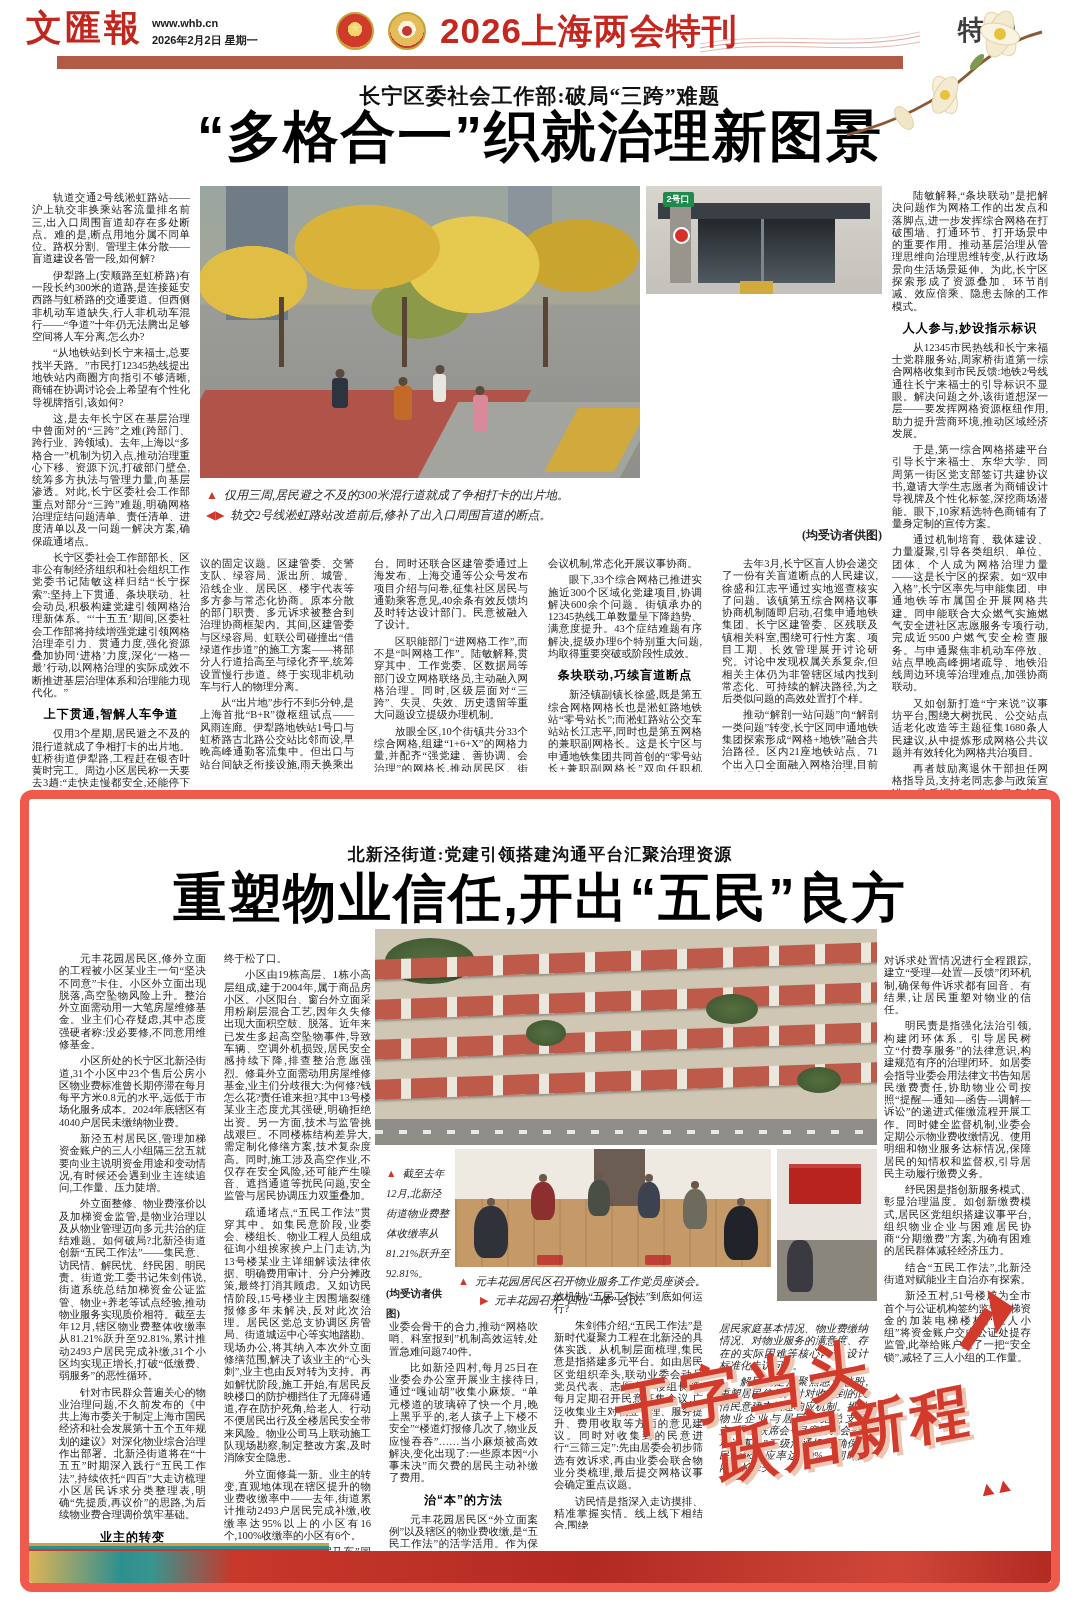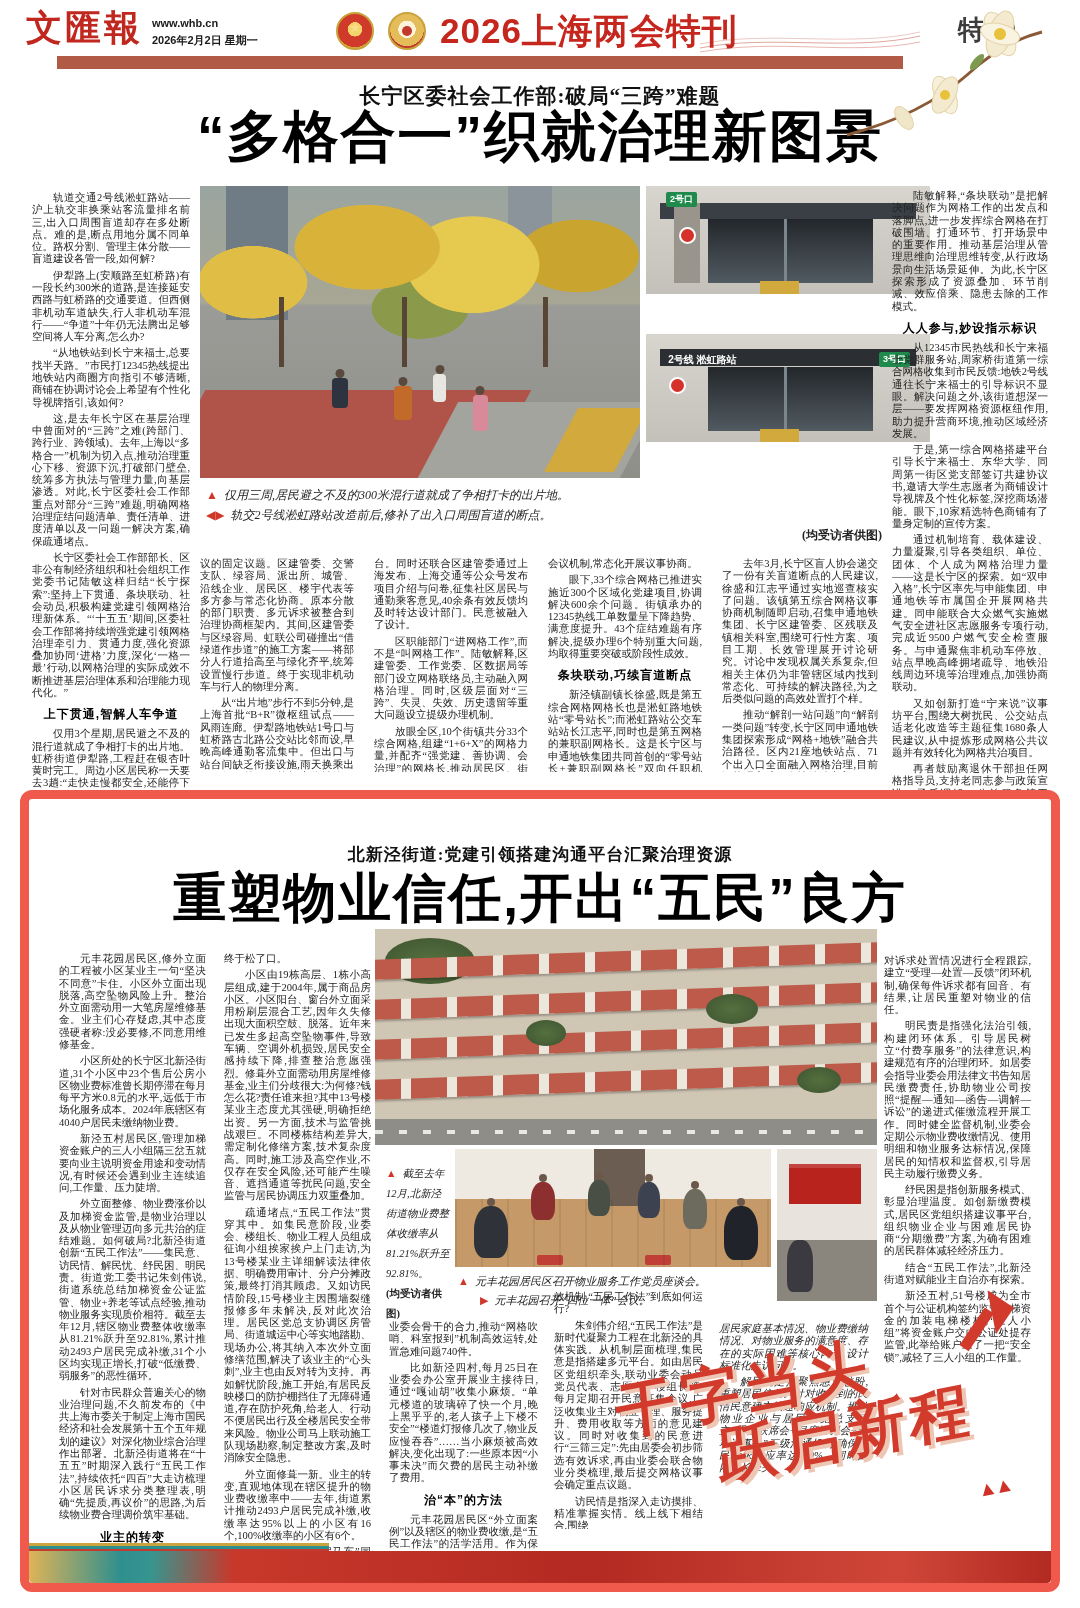--- a/index.html
+++ b/index.html
@@ -49,21 +49,21 @@
                radial-gradient(ellipse 120px 70px at 38% 35%,#d9b23a 0 60%,transparent 61%),
                radial-gradient(ellipse 110px 80px at 62% 45%,#e6c94f 0 60%,transparent 61%),
                radial-gradient(ellipse 100px 60px at 86% 40%,#c9a52f 0 60%,transparent 61%),
                radial-gradient(ellipse 80px 50px at 50% 70%,#8a9a4a 0 60%,transparent 61%);}
   .ph-street .trunk{position:absolute;top:38%;width:5px;height:24%;background:#574635;}
   .ph-street .redlane{position:absolute;left:-4%;bottom:0;width:74%;height:30%;background:#b0544a;transform:skewX(-28deg);}
   .ph-street .walk{position:absolute;right:0;bottom:0;width:46%;height:26%;background:#a3a49e;transform:skewX(-28deg);}
   .ph-street .tactile{position:absolute;right:2%;bottom:2%;width:16%;height:22%;background:#d1a93c;transform:skewX(-28deg);}
   .fig{position:absolute;border-radius:4px;}
   .fig::before{content:"";position:absolute;left:50%;top:-9px;transform:translateX(-50%);width:9px;height:9px;border-radius:50%;background:#5a4a3e;}
-  .ph-metro{left:646px;top:186px;width:236px;height:108px;background:linear-gradient(#d8d5cf,#c4c1ba);padding-left:48px;}
+  .ph-metro{left:646px;top:186px;width:236px;height:108px;background:linear-gradient(#d8d5cf,#c4c1ba);}
   .ph-metro2{top:334px;}
   .m-canopy{position:absolute;left:5%;right:5%;top:16%;height:15%;background:#3a3f45;}
   .m-open{position:absolute;left:22%;right:20%;top:31%;bottom:10%;background:linear-gradient(#23272b,#515a61);}
   .m-open::after{content:"";position:absolute;left:46%;top:0;bottom:0;width:3px;background:#7c868d;}
   .m-pillar{position:absolute;left:10%;top:16%;bottom:10%;width:9%;background:#9a958c;}
   .m-chip{position:absolute;font-family:"Liberation Sans",sans-serif;font-weight:700;color:#fff;
           background:#1f8a4c;font-size:9px;padding:1px 4px;border-radius:2px;}
   .m-logo{position:absolute;width:13px;height:13px;border-radius:50%;background:#d6302a;border:2px solid #fff;}
   .m-band{position:absolute;left:5%;right:5%;top:14%;height:16%;background:#2b2f33;color:#fff;
           font-family:"Liberation Sans",sans-serif;font-size:10px;font-weight:700;line-height:2.1;padding-left:8px;box-sizing:border-box;}
@@ -187,41 +187,34 @@
   </div>
 
   <div class="photo ph-metro">
     <div class="m-canopy"></div>
     <div class="m-pillar"></div>
     <div class="m-open"></div>
     <span class="m-chip" style="left:7%;top:6%">2号口</span>
     <span class="m-logo" style="left:11.5%;top:38%"></span>
     <div class="m-tact"></div>
   </div>
-  <div class="photo ph-metro ph-metro2">
-    <div class="m-band">2号线 淞虹路站</div>
-    <span class="m-chip" style="right:7%;top:16.5%">3号口</span>
-    <div class="m-open"></div>
-    <span class="m-logo" style="left:8%;top:40%"></span>
-    <div class="m-tact"></div>
-  </div>
 
   <div class="a1-caps">
     <p><span class="mk">▲</span><span>仅用三周,居民避之不及的300米混行道就成了争相打卡的出片地。</span></p>
     <p><span class="mk">◀▶</span><span>轨交2号线淞虹路站改造前后,修补了出入口周围盲道的断点。</span></p>
     <p class="credit">(均受访者供图)</p>
   </div>
 
   <div class="tcol a1-c2">
       <p class="para noind">议的固定议题。区建管委、交警支队、绿容局、派出所、城管、沿线企业、居民区、楼宇代表等多方参与常态化协商。原本分散的部门职责、多元诉求被整合到治理协商框架内。其间,区建管委与区绿容局、虹联公司碰撞出“借绿道作步道”的施工方案——将部分人行道抬高至与绿化齐平,统筹设置慢行步道。终于实现非机动车与行人的物理分离。</p>
       <p class="para">从“出片地”步行不到5分钟,是上海首批“B+R”微枢纽试点——风雨连廊。伊犁路地铁站1号口与虹桥路古北路公交站比邻而设,早晚高峰通勤客流集中。但出口与站台间缺乏衔接设施,雨天换乘出行不便。第四网格探索将城管、派出所、市场所等力量纳入网格,并集结楼宇、驻区单位党员</p>
     </div>
   <div class="tcol a1-c3">
       <p class="para noind">台。同时还联合区建管委通过上海发布、上海交通等公众号发布项目介绍与问卷,征集社区居民与通勤乘客意见,40余条有效反馈均及时转达设计部门。民意被融入了设计。</p>
-      <p class="para">区职能部门“进网格工作”,而不是“叫网格工作”。陆敏解释,区建管委、工作党委、区数据局等部门设立网格联络员,主动融入网格治理。同时,区级层面对“三跨”、失灵、失效、历史遗留等重大问题设立提级办理机制。</p>
+      <p class="para">区职能部门“进网格工作”,而不是“叫网格工作”。陆敏解释,贯穿其中、工作党委、区数据局等部门设立网格联络员,主动融入网格治理。同时,区级层面对“三跨”、失灵、失效、历史遗留等重大问题设立提级办理机制。</p>
       <p class="para">放眼全区,10个街镇共分33个综合网格,组建“1+6+X”的网格力量,并配齐“强党建、善协调、会治理”的网格长,推动居民区、街区、园区、驻区单位等党组织有机融合。</p>
     </div>
   <div class="tcol a1-c4">
       <p class="para noind">会议机制,常态化开展议事协商。</p>
       <p class="para">眼下,33个综合网格已推进实施近300个区域化党建项目,协调解决600余个问题。街镇承办的12345热线工单数量呈下降趋势、满意度提升。43个症结难题有序解决,提级办理6个特别重大问题,均取得重要突破或阶段性成效。</p>
       <h3 class="colhead">条块联动,巧续盲道断点</h3>
       <p class="para">新泾镇副镇长徐盛,既是第五综合网格网格长也是淞虹路地铁站“零号站长”;而淞虹路站公交车站站长江志平,同时也是第五网格的兼职副网格长。这是长宁区与申通地铁集团共同首创的“零号站长+兼职副网格长”双向任职机制。其目的是依托</p>
     </div>
   <div class="tcol a1-c5">
       <p class="para">去年3月,长宁区盲人协会递交了一份有关盲道断点的人民建议,徐盛和江志平通过实地巡查核实了问题。该镇第五综合网格议事协商机制随即启动,召集申通地铁集团、长宁区建管委、区残联及镇相关科室,围绕可行性方案、项目工期、长效管理展开讨论研究。讨论中发现权属关系复杂,但相关主体仍为非管辖区域内找到常态化、可持续的解决路径,为之后类似问题的高效处置打个样。</p>

